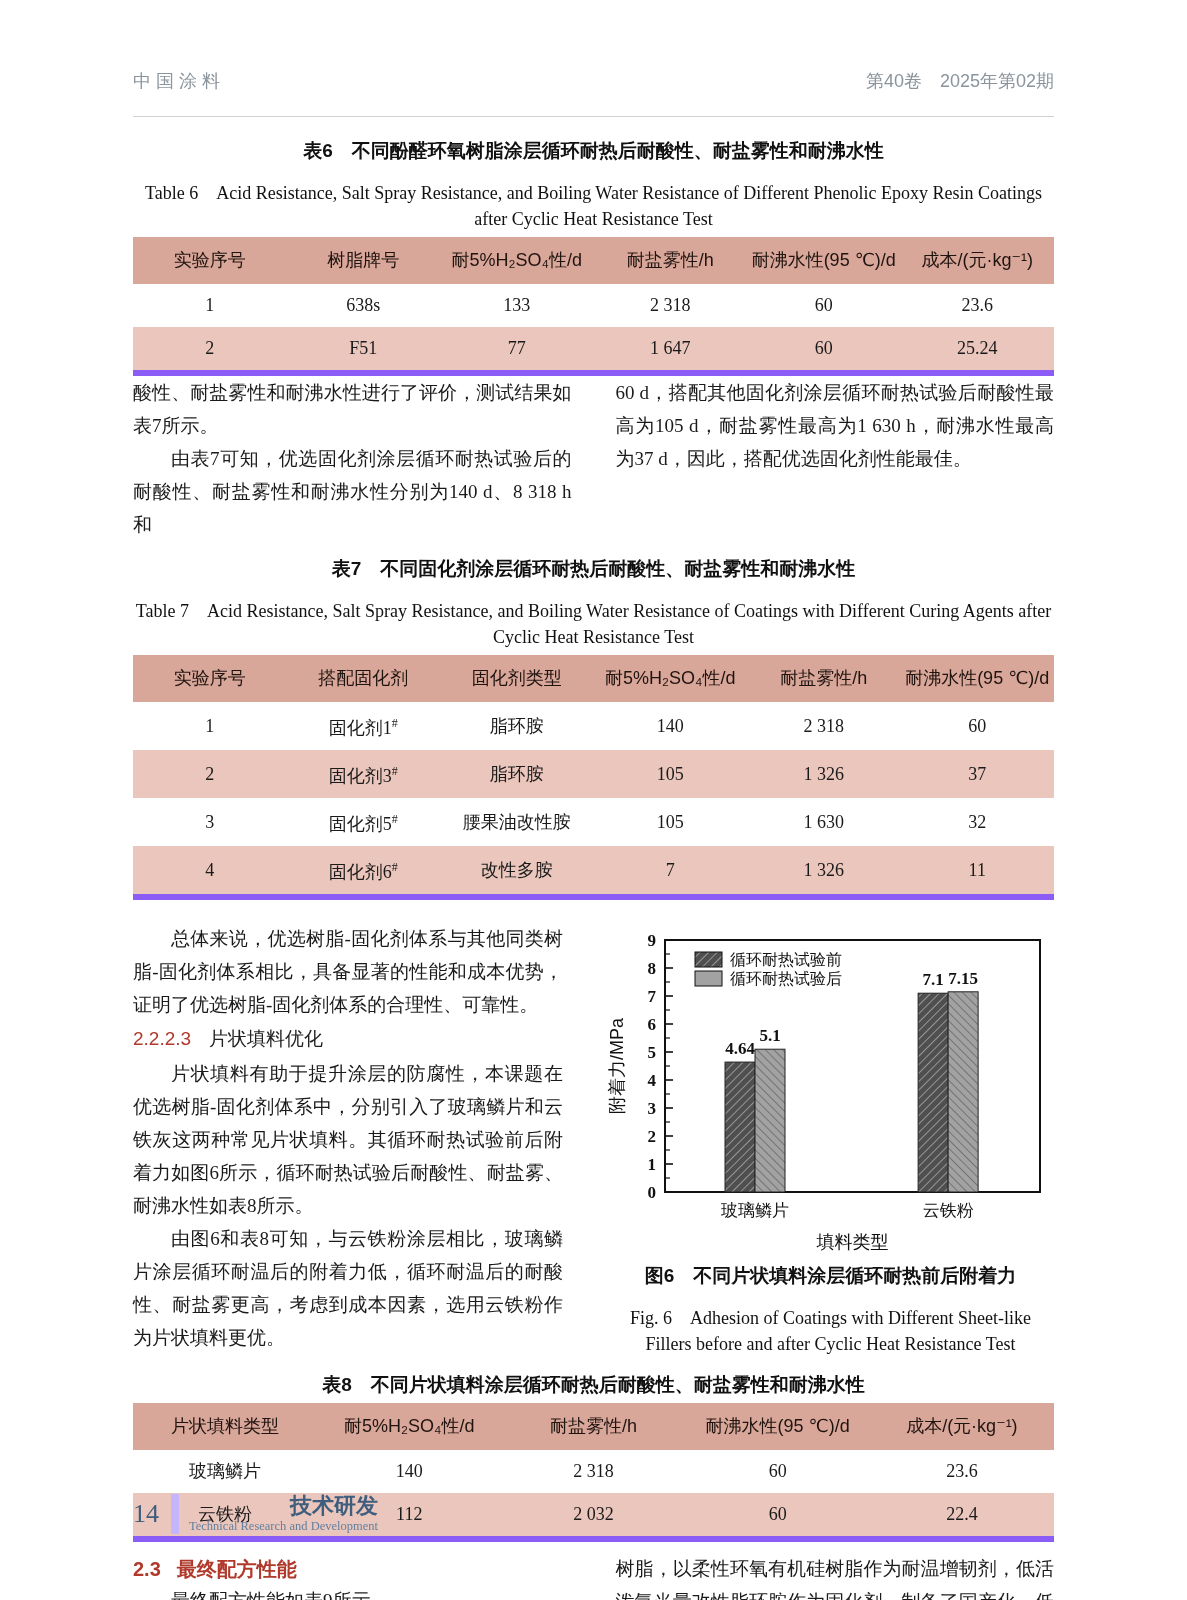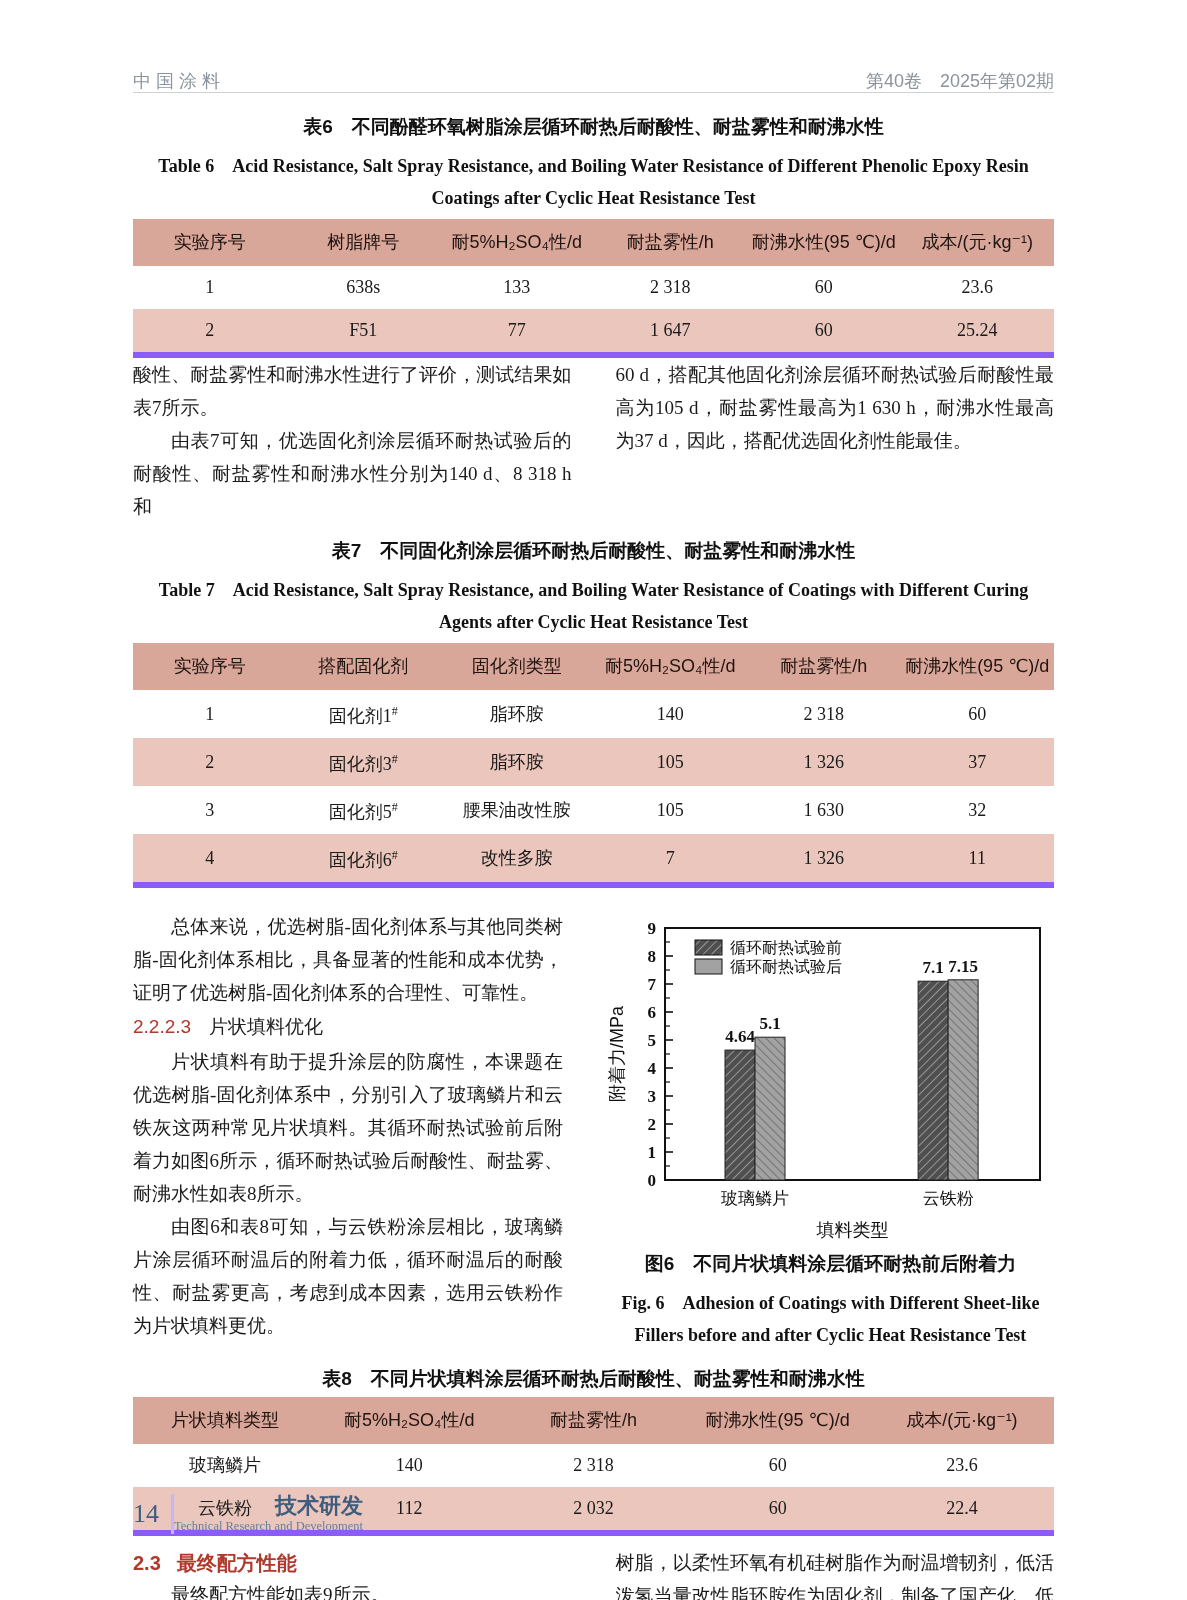--- a/index.html
+++ b/index.html
@@ -8,34 +8,34 @@
     background:#ffffff;color:#1a1a1a;
     font-family:"Liberation Serif","DejaVu Serif",serif;
     font-size:19px;line-height:33px;
   }
   .page{padding:70px 133px 0 133px;}
   
   .runhead{
     display:flex;justify-content:space-between;align-items:flex-end;
     color:#8b949c;font-family:"Liberation Sans","DejaVu Sans",sans-serif;
     font-size:18px;line-height:22px;
-    border-bottom:1px solid #ccd2d6;padding-bottom:0;
+    border-bottom:1px solid #ccd2d6;padding-bottom:24px;
   }
   .runhead .journal{letter-spacing:5px;}
   
   .tblock{margin-top:20px;}
   .tblock.tight{margin-top:14px;}
   .cap-zh{
     text-align:center;font-weight:bold;font-size:19px;line-height:27px;
     font-family:"Liberation Sans","DejaVu Sans",sans-serif;color:#111;
   }
   .cap-en{
-    text-align:center;font-weight:bold;font-size:18px;line-height:32px;
+    text-align:center;font-weight:normal;font-size:18px;line-height:26px;
     font-family:"Liberation Serif","DejaVu Serif",serif;color:#111;
-    margin:10px auto 0 auto;
+    margin:16px auto 0 auto;
   }
   
   table.dtable{
     width:100%;border-collapse:collapse;margin-top:5px;table-layout:fixed;
     border-bottom:6px solid #8b5cf6;
   }
   table.dtable th{
     background:#d9a69a;font-family:"Liberation Sans","DejaVu Sans",sans-serif;
     font-weight:normal;font-size:18px;padding:7px 2px;text-align:center;color:#20140f;
   }
@@ -68,21 +68,21 @@
   .chart .legend{font:16px "Liberation Sans","DejaVu Sans",sans-serif;fill:#111;}
   figcaption{margin-top:6px;}
   
   .footer{
     position:absolute;left:133px;top:1494px;display:flex;align-items:center;text-align:right;
   }
   .footer .pageno{
     color:#3f5d7d;font-size:26px;font-family:"Liberation Serif","DejaVu Serif",serif;
     margin-right:12px;line-height:26px;
   }
-  .footer .fblock{border-left:3px solid #c4b5fd;}
+  .footer .fblock{border-left:8px solid #c4b5fd;padding-left:10px;}
   .footer .fzh{
     font-family:"Liberation Sans","DejaVu Sans",sans-serif;font-weight:bold;
     color:#3f5d7d;font-size:22px;line-height:24px;
   }
   .footer .fen{
     font-family:"Liberation Serif","DejaVu Serif",serif;color:#6380a0;
     font-size:12.5px;line-height:16px;
   }
 </style>
 </head>

